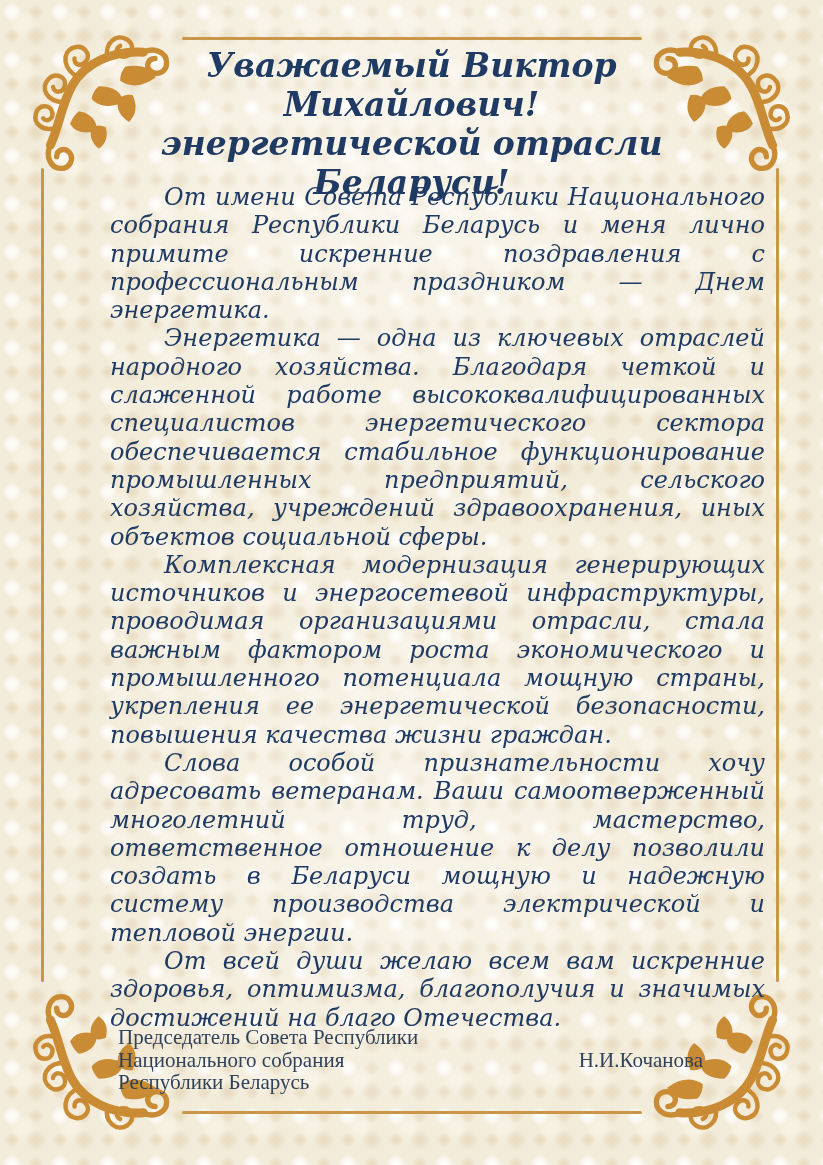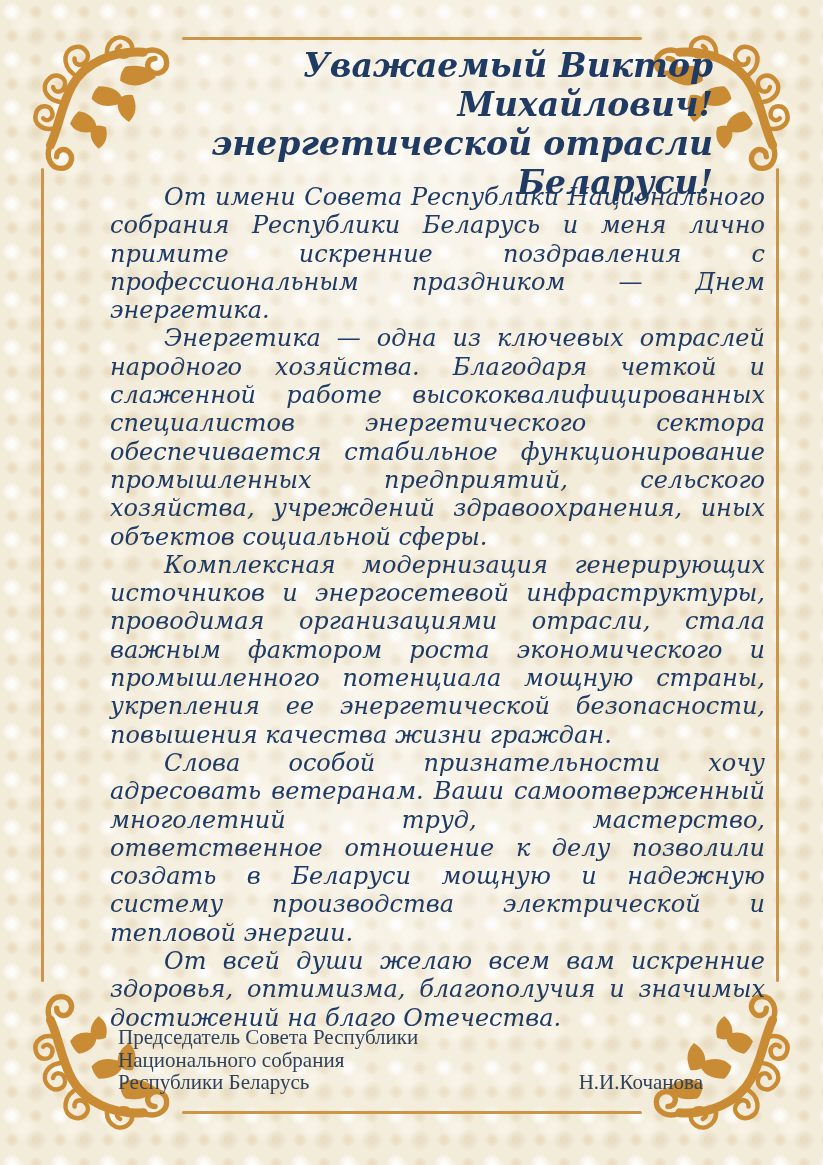--- a/index.html
+++ b/index.html
@@ -29,36 +29,36 @@
   .frame-line.left{left:41px;top:168px;width:3px;height:814px;}
   .frame-line.right{left:776px;top:168px;width:3px;height:814px;}
   .corner{position:absolute;width:152px;height:152px;color:var(--gold,#c98b33);z-index:1;}
   .corner svg{width:100%;height:100%;display:block;}
   .corner.tl{left:20px;top:20px;}
   .corner.tr{left:651px;top:20px;transform:scaleX(-1);}
   .corner.bl{left:20px;top:993px;transform:scaleY(-1);}
   .corner.br{left:651px;top:993px;transform:scale(-1,-1);}
   .salutation{
     position:absolute;left:110px;right:110px;top:46px;z-index:2;
-    text-align:right;color:var(--text,#1f3a63);
+    text-align:center;color:var(--text,#1f3a63);
     font-style:italic;font-weight:bold;
     font-size:33px;line-height:39px;
   }
   .letter-body{
     position:absolute;left:62px;right:58px;top:183px;z-index:2;
     color:var(--text,#1f3a63);
     font-style:italic;font-weight:400;
     font-size:24px;line-height:28.3px;
     text-align:justify;
     margin-left:48px;
   }
   .letter-body p{margin:0;text-indent:54px;}
   .signature{
     position:absolute;left:118px;right:120px;top:1026px;z-index:2;
-    display:flex;justify-content:space-between;align-items:flex-end;
+    display:flex;justify-content:space-between;align-items:center;
     font-family:"Liberation Serif", serif;
     color:var(--sig,#30415a);
     font-size:21px;line-height:22.5px;
   }
   .sig-name{white-space:nowrap;font-family:Liberation Serif, serif;}
 </style>
 </head>
 <body>
 
 <div class="page">

